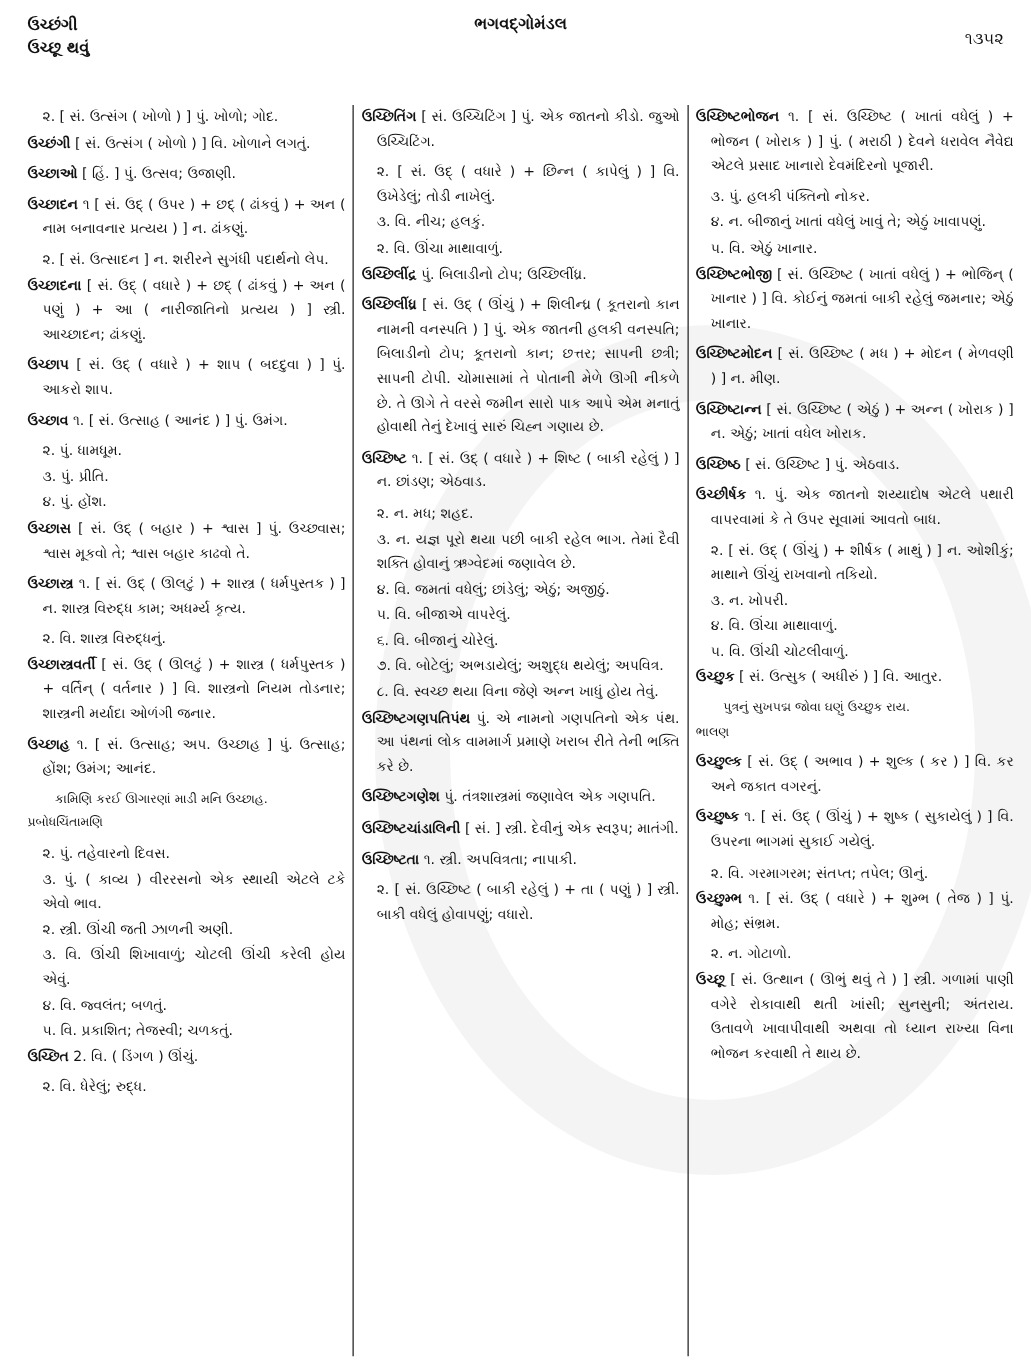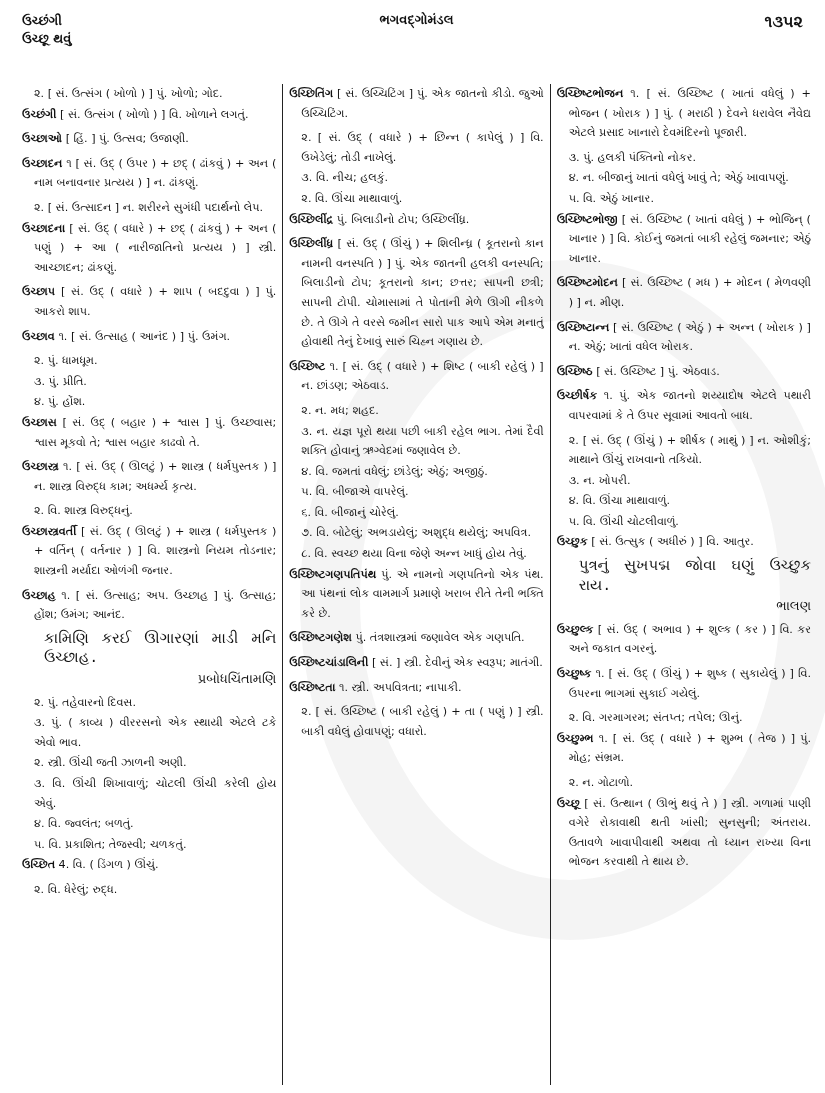--- a/index.html
+++ b/index.html
@@ -1,29 +1,29 @@
 <!DOCTYPE html>
 <html><head>
 <meta charset="utf-8">
 <style>
   html,body{margin:0;padding:0;background:#fff;}
   body{width:825px;height:1093px;overflow:hidden;position:relative;font-family:"DejaVu Sans",sans-serif;color:#111;}
   .wm{position:absolute;left:300px;top:260px;width:420px;height:560px;border-radius:50%;border:60px solid #f1f1f1;opacity:.8;z-index:0;}
   .hdr{position:absolute;top:8px;left:22px;right:14px;height:40px;z-index:2;}
   .hdr .l{position:absolute;left:0;top:4px;font-size:13px;font-weight:bold;line-height:18px;}
   .hdr .c{position:absolute;left:0;right:0;top:4px;text-align:center;font-size:13px;font-weight:bold;}
-  .hdr .r{position:absolute;right:8px;top:4px;font-size:16px;font-weight:bold;}
+  .hdr .r{position:absolute;right:8px;top:16px;font-size:13px;font-weight:normal;}
   .cols{position:absolute;top:56px;left:16px;right:8px;bottom:8px;display:flex;z-index:1;margin-top:28px;}
   .col{flex:1;padding:0 6px;font-size:11.2px;line-height:19.6px;text-align:justify;overflow:hidden;}
   .col+.col{border-left:1.5px solid #222;}
   .e{margin:0 0 5px 0;padding-left:12px;text-indent:-12px;}
   .s{margin:0 0 1px 0;padding-left:12px;}
   .hw{font-weight:bold;}
-  .q{font-size:15px;padding-left:22px;margin:0;font-family:Liberation Mono, monospace;}
-  .src{text-align:right;font-size:13px;margin:0 0 4px 0;}
+  .q{font-size:10px;padding-left:22px;margin:0;}
+  .src{text-align:left;font-size:10px;margin:0 0 4px 0;}
 </style>
 </head>
 <body>
 
 <div class="wm"></div>
 
 <div class="hdr">
   <div class="l">
     <div>ઉચ્છંગી</div>
     <div>ઉચ્છૂ થવું</div>
@@ -51,21 +51,21 @@
       <p class="e"><span class="hw">ઉચ્છાસ્ત્રવર્તી</span><span> [ સં. ઉદ્ ( ઊલટું ) + શાસ્ત્ર ( ધર્મપુસ્તક ) + વર્તિન્ ( વર્તનાર ) ] વિ. શાસ્ત્રનો નિયમ તોડનાર; શાસ્ત્રની મર્યાદા ઓળંગી જનાર.</span></p>
       <p class="e"><span class="hw">ઉચ્છાહ</span><span> ૧. [ સં. ઉત્સાહ; અપ. ઉચ્છાહ ] પું. ઉત્સાહ; હોંશ; ઉમંગ; આનંદ.</span></p>
       <p class="q">કામિણિ કરઈ ઊગારણાં માડી મનિ ઉચ્છાહ.</p>
       <p class="src">પ્રબોધચિંતામણિ</p>
       <p class="s">૨. પું. તહેવારનો દિવસ.</p>
       <p class="s">૩. પું. ( કાવ્ય ) વીરરસનો એક સ્થાયી એટલે ટકે એવો ભાવ.</p>
       <p class="s">૨. સ્ત્રી. ઊંચી જતી ઝાળની અણી.</p>
       <p class="s">૩. વિ. ઊંચી શિખાવાળું; ચોટલી ઊંચી કરેલી હોય એવું.</p>
       <p class="s">૪. વિ. જ્વલંત; બળતું.</p>
       <p class="s">૫. વિ. પ્રકાશિત; તેજસ્વી; ચળકતું.</p>
-      <p class="e"><span class="hw">ઉચ્છિત</span><span> 4. વિ. ( ડિંગળ ) ઊંચું.</span></p>
+      <p class="e"><span class="hw">ઉચ્છિત</span><span> 2. વિ. ( ડિંગળ ) ઊંચું.</span></p>
       <p class="s">૨. વિ. ધેરેલું; રુદ્ધ.</p>
     </div>
   <div class="col">
       <p class="e"><span class="hw">ઉચ્છિતિંગ</span><span> [ સં. ઉચ્ચિટિંગ ] પું. એક જાતનો કીડો. જુઓ ઉચ્ચિટિંગ.</span></p>
       <p class="s">૨. [ સં. ઉદ્ ( વધારે ) + છિન્ન ( કાપેલું ) ] વિ. ઉખેડેલું; તોડી નાખેલું.</p>
       <p class="s">૩. વિ. નીચ; હલકું.</p>
       <p class="s">૨. વિ. ઊંચા માથાવાળું.</p>
       <p class="e"><span class="hw">ઉચ્છિલીંદ્ર</span><span> પું. બિલાડીનો ટોપ; ઉચ્છિલીંધ્ર.</span></p>
       <p class="e"><span class="hw">ઉચ્છિલીંધ્ર</span><span> [ સં. ઉદ્ ( ઊંચું ) + શિલીન્ધ્ર ( કૂતરાનો કાન નામની વનસ્પતિ ) ] પું. એક જાતની હલકી વનસ્પતિ; બિલાડીનો ટોપ; કૂતરાનો કાન; છત્તર; સાપની છત્રી; સાપની ટોપી. ચોમાસામાં તે પોતાની મેળે ઊગી નીકળે છે. તે ઊગે તે વરસે જમીન સારો પાક આપે એમ મનાતું હોવાથી તેનું દેખાવું સારું ચિહ્ન ગણાય છે.</span></p>
       <p class="e"><span class="hw">ઉચ્છિષ્ટ</span><span> ૧. [ સં. ઉદ્ ( વધારે ) + શિષ્ટ ( બાકી રહેલું ) ] ન. છાંડણ; એઠવાડ.</span></p>

